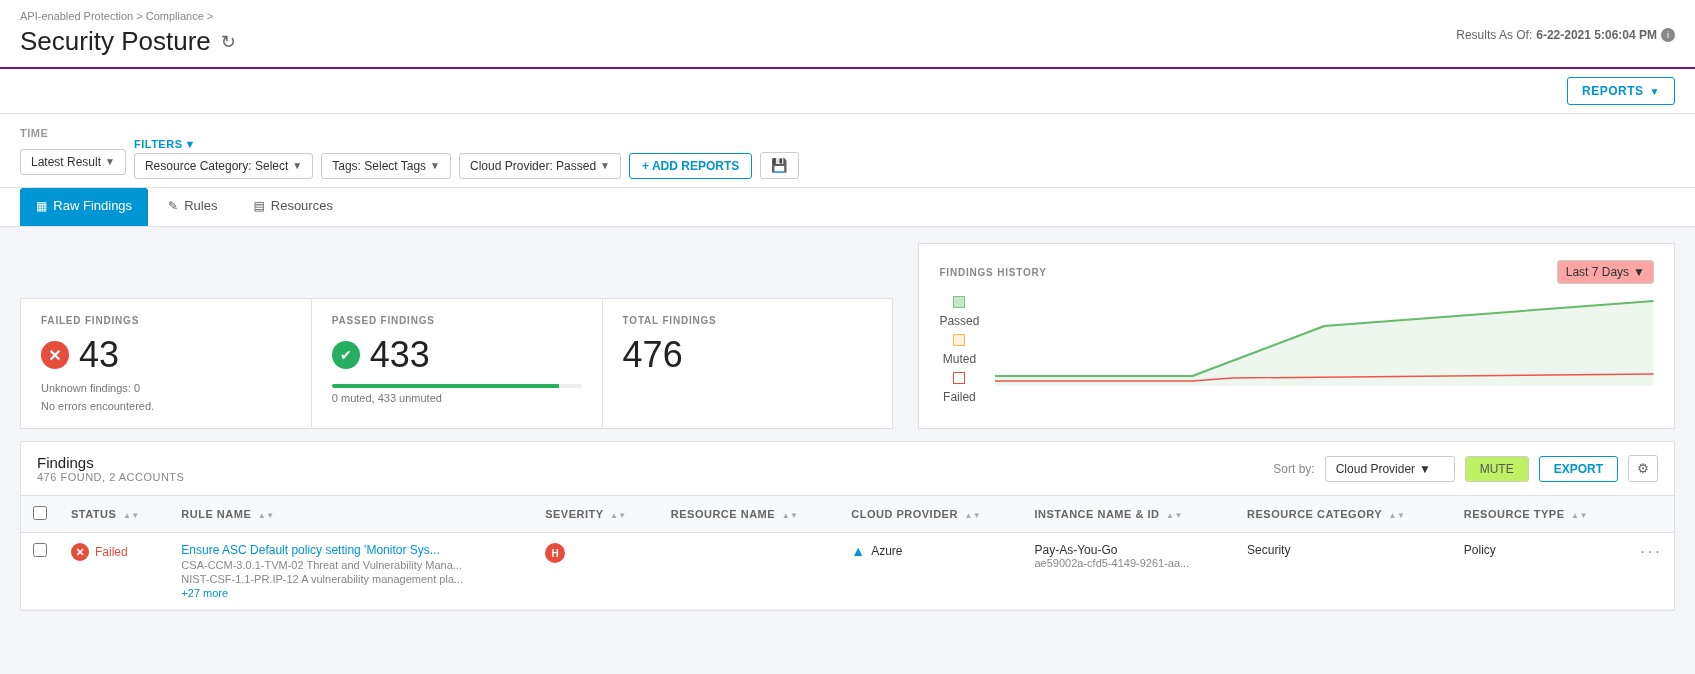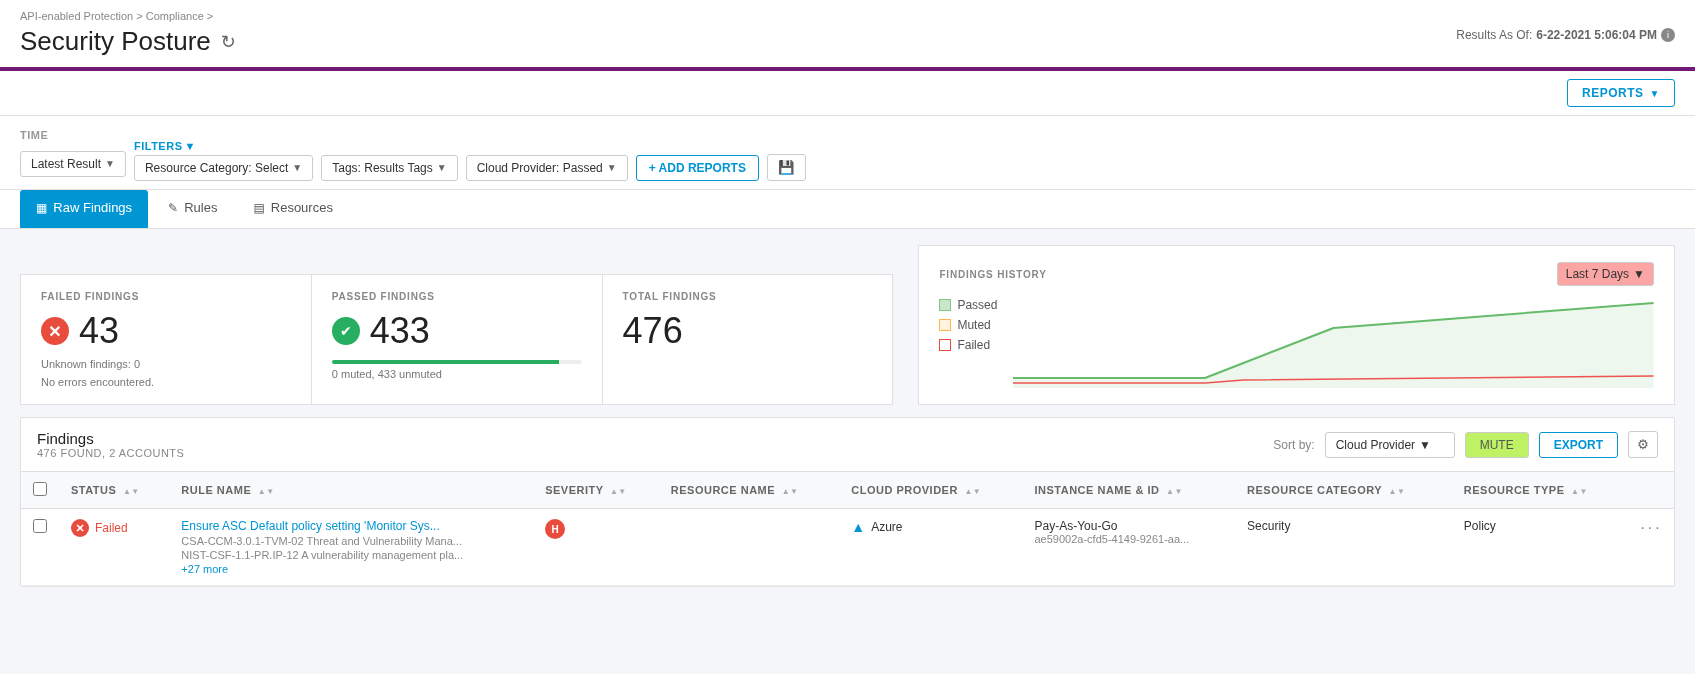--- a/index.html
+++ b/index.html
@@ -1,18 +1,18 @@
 <!DOCTYPE html>
 <html><head>
   <meta charset="utf-8">
   <style>
     * { box-sizing: border-box; margin: 0; padding: 0; }
     body { font-family: -apple-system, BlinkMacSystemFont, 'Segoe UI', Arial, sans-serif; background: #f5f6fa; color: #333; font-size: 13px; }
 
-    .top-bar { background: #fff; padding: 10px 20px 0 20px; border-bottom: 4px solid #701a75; }
+    .top-bar { background: #fff; padding: 10px 20px 0 20px; border-bottom: 2px solid #701a75; }
     .breadcrumb { font-size: 11px; color: #888; margin-bottom: 4px; }
     .page-title { font-size: 26px; font-weight: 300; color: #222; display: flex; align-items: center; gap: 10px; padding-bottom: 10px; }
     .refresh-icon { font-size: 18px; color: #666; cursor: pointer; }
 
     .results-as-of { position: absolute; top: 28px; right: 20px; font-size: 12px; color: #666; display: flex; align-items: center; gap: 4px; }
     .info-icon { width: 14px; height: 14px; border-radius: 50%; background: #888; color: #fff; font-size: 9px; display: inline-flex; align-items: center; justify-content: center; cursor: pointer; }
 
     .toolbar { background: #fff; padding: 8px 20px; border-bottom: 1px solid #e0e0e0; display: flex; align-items: center; gap: 12px; justify-content: space-between; }
     .reports-btn { border: 1px solid #0095d3; color: #0095d3; background: #fff; padding: 6px 14px; border-radius: 3px; cursor: pointer; font-size: 12px; font-weight: 600; display: flex; align-items: center; gap: 6px; letter-spacing: 0.5px; }
     .reports-btn .chevron { font-size: 10px; }
@@ -43,21 +43,21 @@
     .stat-bar-fill-green { height: 100%; background: #27ae60; }
     .stat-sub { font-size: 11px; color: #777; }
     .stat-extra { font-size: 11px; color: #777; margin-top: 6px; }
 
     .history-card { background: #fff; border: 1px solid #e0e0e0; padding: 16px 20px; flex: 1.5; }
     .history-header { display: flex; justify-content: space-between; align-items: center; margin-bottom: 12px; }
     .history-title { font-size: 10px; font-weight: 700; color: #888; letter-spacing: 0.8px; text-transform: uppercase; }
     .history-dropdown { border: 1px solid #ccc; border-radius: 3px; padding: 4px 8px; font-size: 12px; background: #fca5a5; cursor: pointer; display: flex; align-items: center; gap: 4px; }
 
     .legend { display: flex; flex-direction: column; gap: 6px; margin-bottom: 8px; }
-    .legend-item { display: flex; align-items: center; gap: 6px; font-size: 12px; color: #555; }
+    .legend-item { display: flex; align-items: center; gap: 6px; font-size: 12px; color: #555; flex-direction: column; }
     .legend-swatch { width: 12px; height: 12px; border: 1px solid #ccc; }
     .legend-swatch.green { background: #c8e6c9; border-color: #81c784; }
     .legend-swatch.orange { background: #fff3e0; border-color: #ffb74d; }
     .legend-swatch.red { background: #fff; border-color: #e74c3c; }
 
     .chart-area { position: relative; height: 90px; overflow: hidden; }
 
     .findings-section { background: #fff; border: 1px solid #e0e0e0; border-radius: 2px; }
     .findings-header { padding: 12px 16px; border-bottom: 1px solid #e0e0e0; display: flex; justify-content: space-between; align-items: center; }
     .findings-title { font-size: 15px; font-weight: 400; color: #222; }
@@ -138,21 +138,21 @@
       <span class="filters-label">
         <span>FILTERS</span>
         <span>▼</span>
       </span>
       <div style="display:flex;gap:8px;align-items:center;">
         <div class="filter-select">
           <span>Resource Category: Select</span>
           <span class="chevron">▼</span>
         </div>
         <div class="filter-select">
-          <span>Tags: Results Tags</span>
+          <span>Tags: Select Tags</span>
           <span class="chevron">▼</span>
         </div>
         <div class="filter-select">
           <span>Cloud Provider: Passed</span>
           <span class="chevron">▼</span>
         </div>
         <button class="add-filter-btn">+ ADD REPORTS</button>
         <button class="save-btn">
           <span>💾</span>
         </button>

